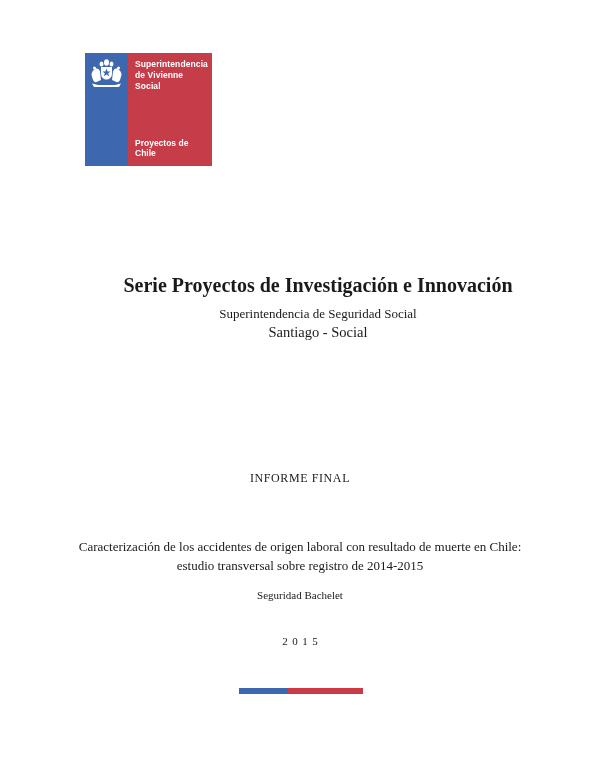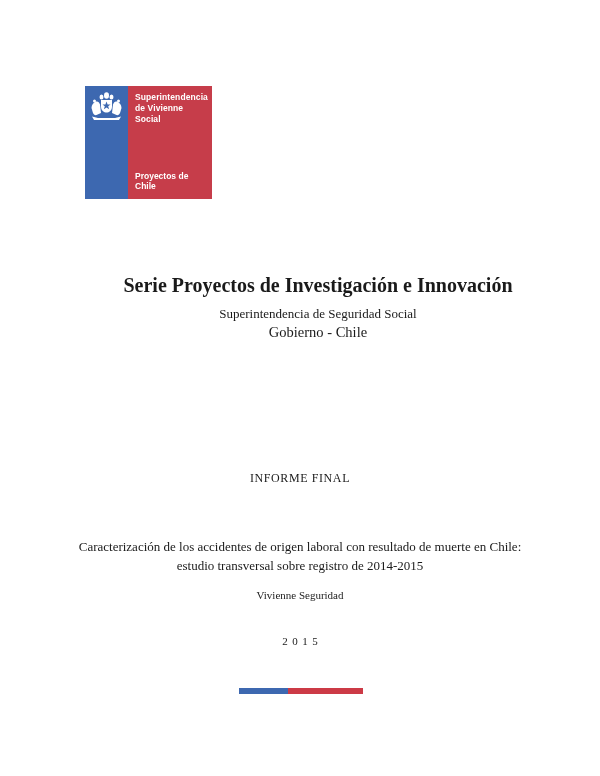--- a/index.html
+++ b/index.html
@@ -15,21 +15,21 @@
     background: #ffffff;
     font-family: "Liberation Serif", serif;
     color: var(--text, #1a1a1a);
     overflow: hidden;
   }
 
   
   .logo {
     position: absolute;
     left: 85px;
-    top: 86px;
+    top: 53px;
     width: 118px;
     height: 113px;
     display: flex;
   }
   .logo-blue {
     position: relative;
     width: 43px;
     height: 100%;
     background: var(--logo-blue, #3d68b0);
     flex: 0 0 auto;
@@ -184,27 +184,27 @@
         <div>de Vivienne</div>
         <div>Social</div>
       </div>
       <div class="logo-gov">Proyectos de Chile</div>
     </div>
   </div>
 
   <div class="title-block">
     <h1 class="series-title">Serie Proyectos de Investigación e Innovación</h1>
     <div class="institution">Superintendencia de Seguridad Social</div>
-    <div class="location">Gobierno - Chile</div>
+    <div class="location">Santiago - Social</div>
   </div>
 
   <div class="report-label">INFORME FINAL</div>
   <div class="report-title">Caracterización de los accidentes de origen laboral con resultado de muerte en Chile: estudio transversal sobre registro de 2014-2015</div>
 
-  <div class="author">Vivienne Seguridad</div>
+  <div class="author">Seguridad Bachelet</div>
   <div class="year">2015</div>
 
   <div class="flag-bar">
     <div class="blue"></div>
     <div class="red"></div>
   </div>
 
 </div>
 
 </body></html>

